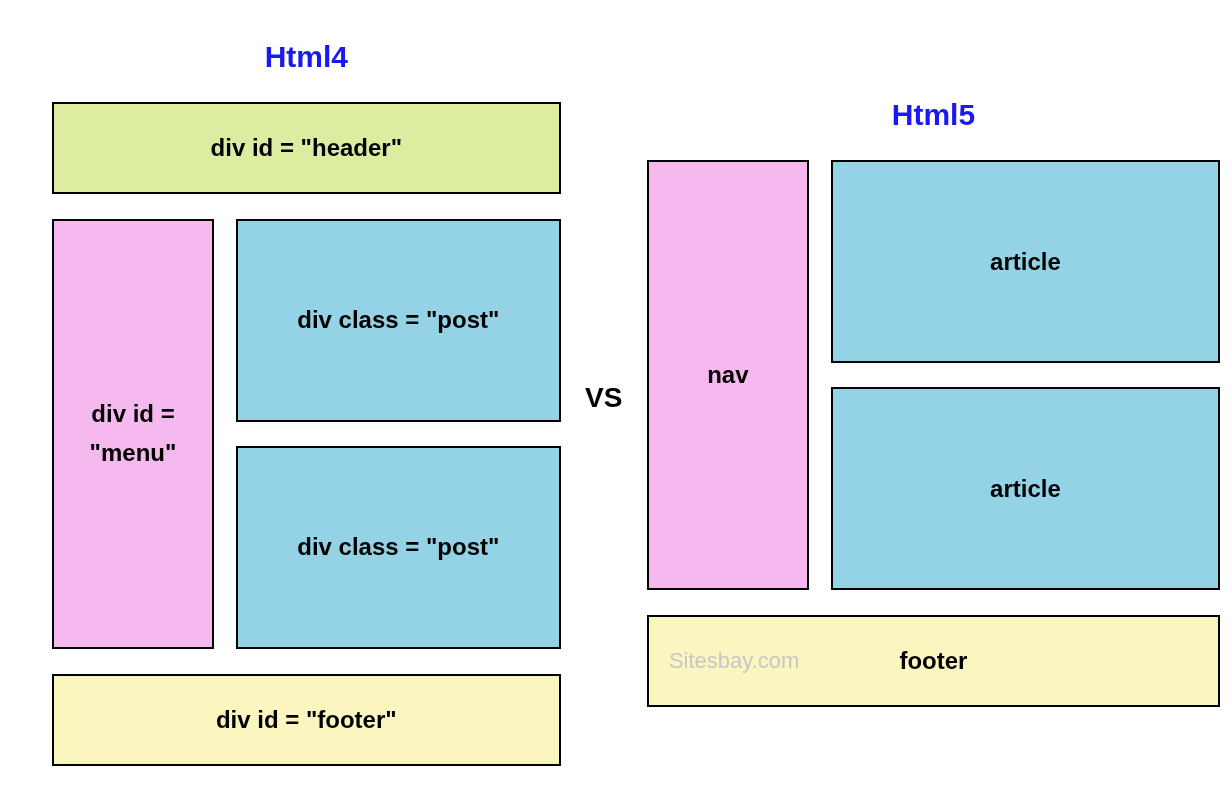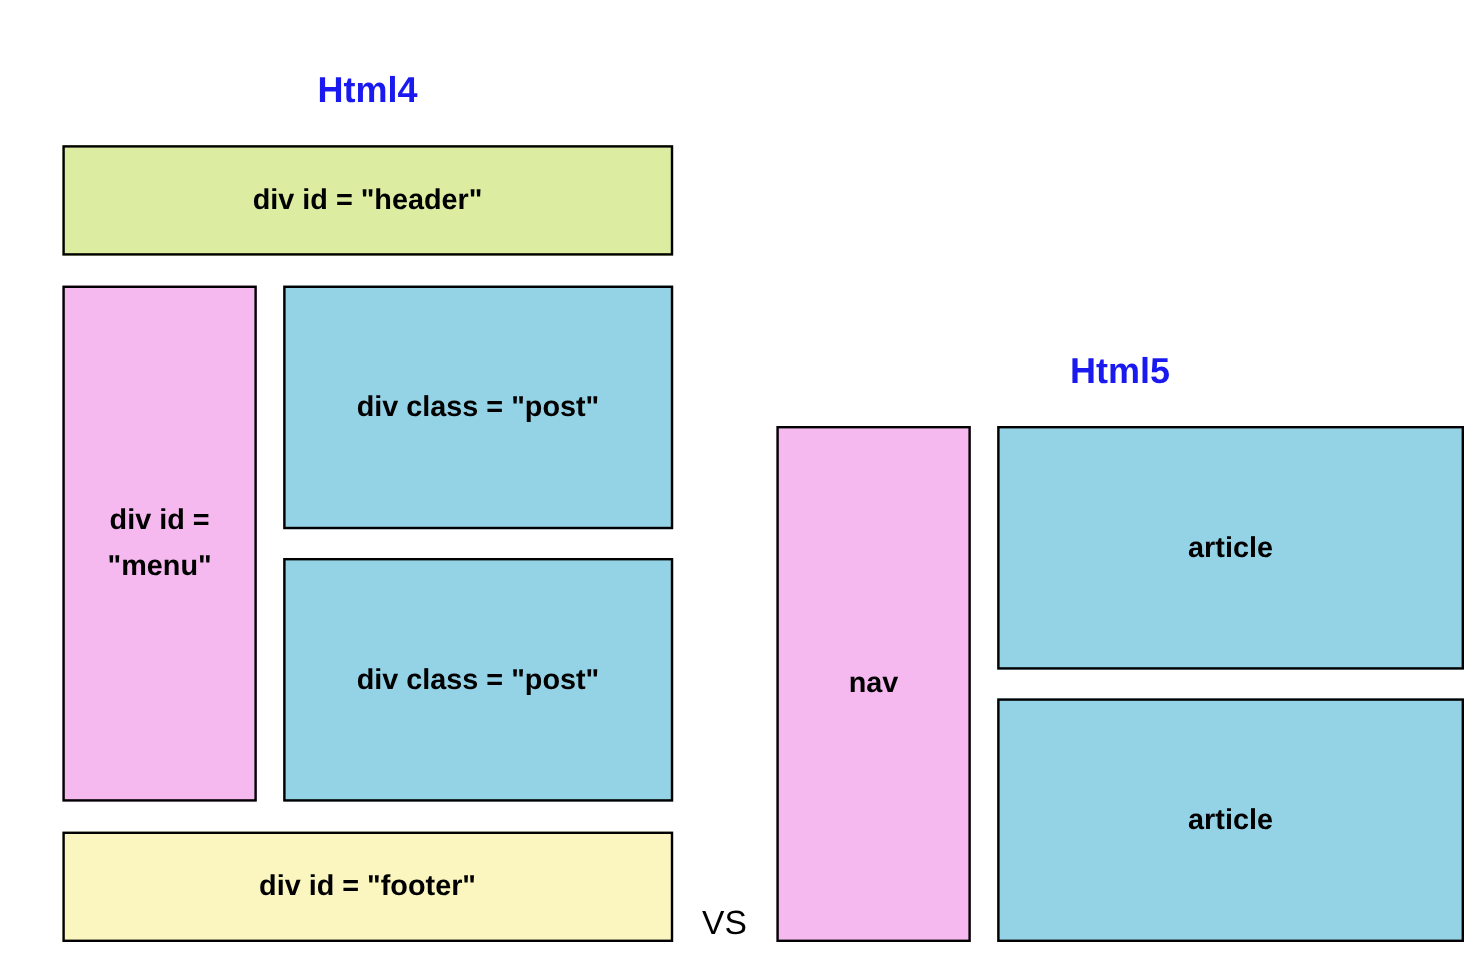--- a/index.html
+++ b/index.html
@@ -6,40 +6,40 @@
   body {
     margin: 0;
     padding: 10px;
     font-family: Verdana, Geneva, sans-serif;
     background: #ffffff;
     width: 1230px;
     height: 795px;
   }
   .container {
     display: flex;
-    align-items: flex-end;
+    align-items: center;
     gap: 0;
     height: 100%;
     padding-left: 42px;
   }
   .column {
     display: flex;
     flex-direction: column;
   }
   .col-left { width: 560px; }
   .col-right { width: 631px; }
   .vs-wrap {
     display: flex;
     align-items: center;
     justify-content: center;
     width: 95px;
   }
   .vs {
     font-size: 28px;
-    font-weight: normal;
+    font-weight: bold;
     color: #000;
   }
   .title {
     color: #1a1af0;
     font-size: 30px;
     font-weight: bold;
     text-align: center;
     margin: 10px 0 28px 0;
   }
   .box {
@@ -133,15 +133,19 @@
       <div class="posts">
         <div class="box blue post-box">
           <span>article</span>
         </div>
         <div class="box blue post-box">
           <span>article</span>
         </div>
       </div>
     </div>
 
+    <div class="box yellow footer-box">
+      <span class="watermark">Sitesbay.com</span>
+      <span>footer</span>
+    </div>
   </div>
 
 </div>
 
 </body></html>

